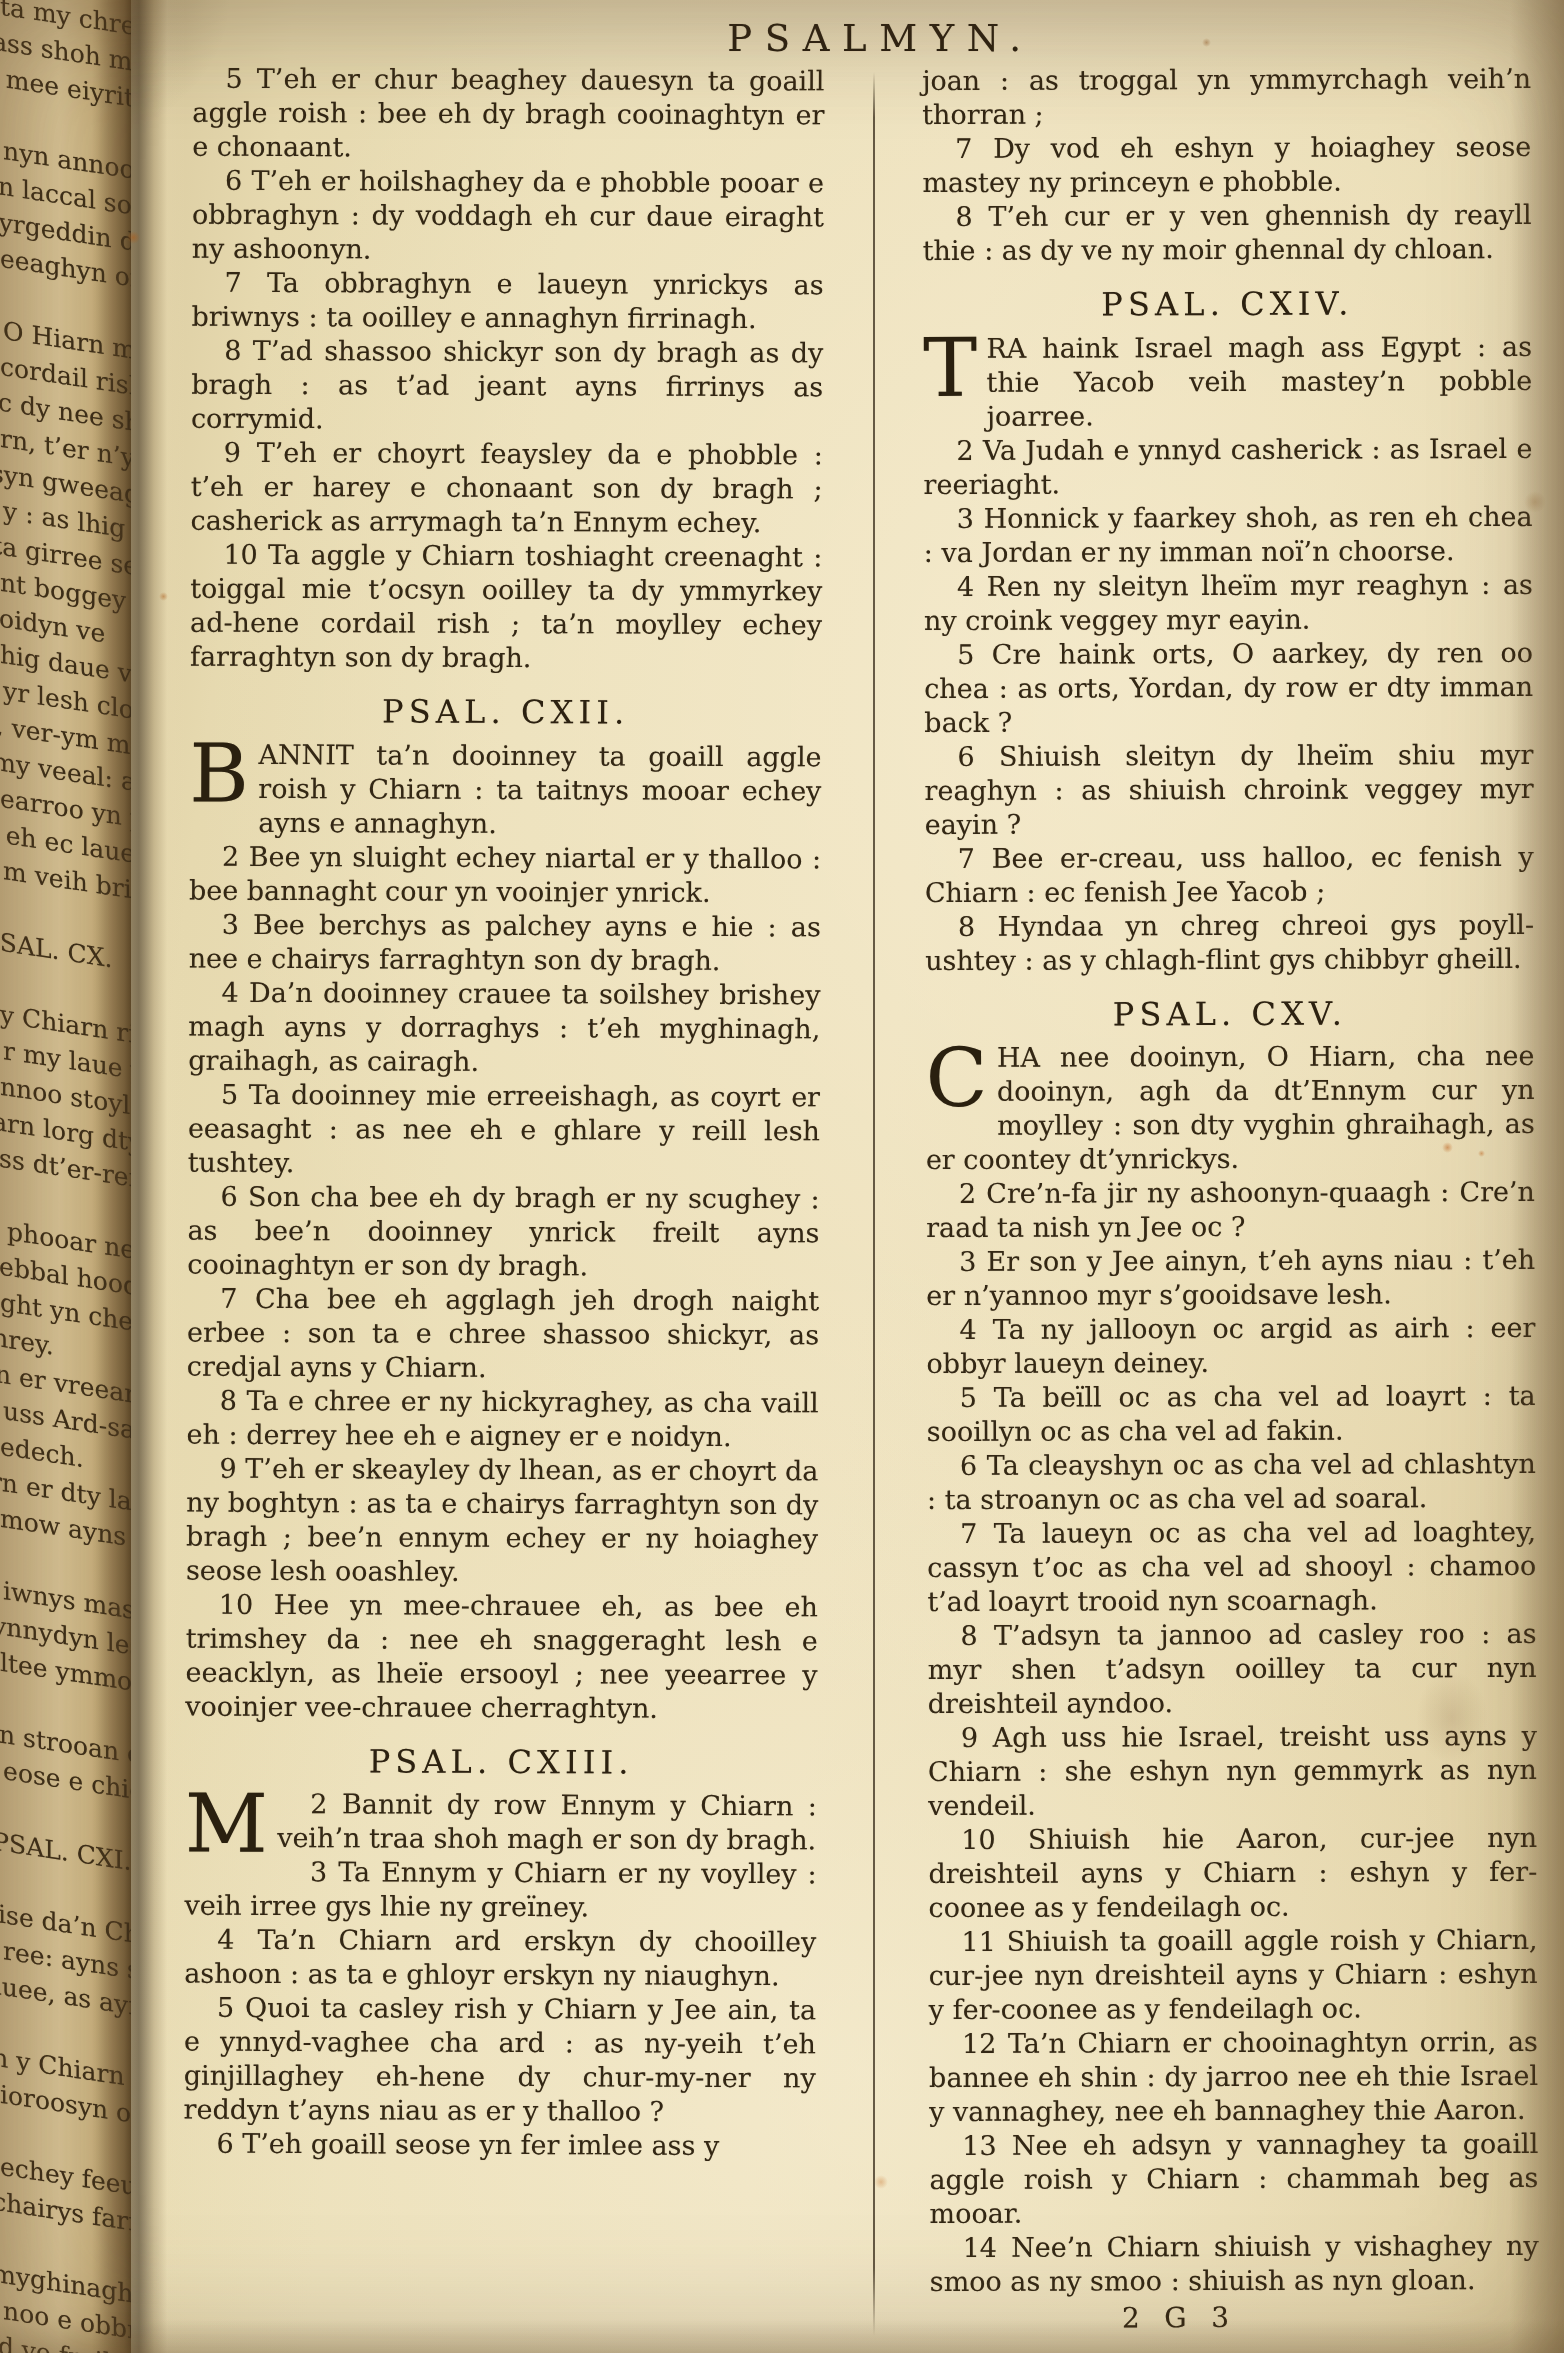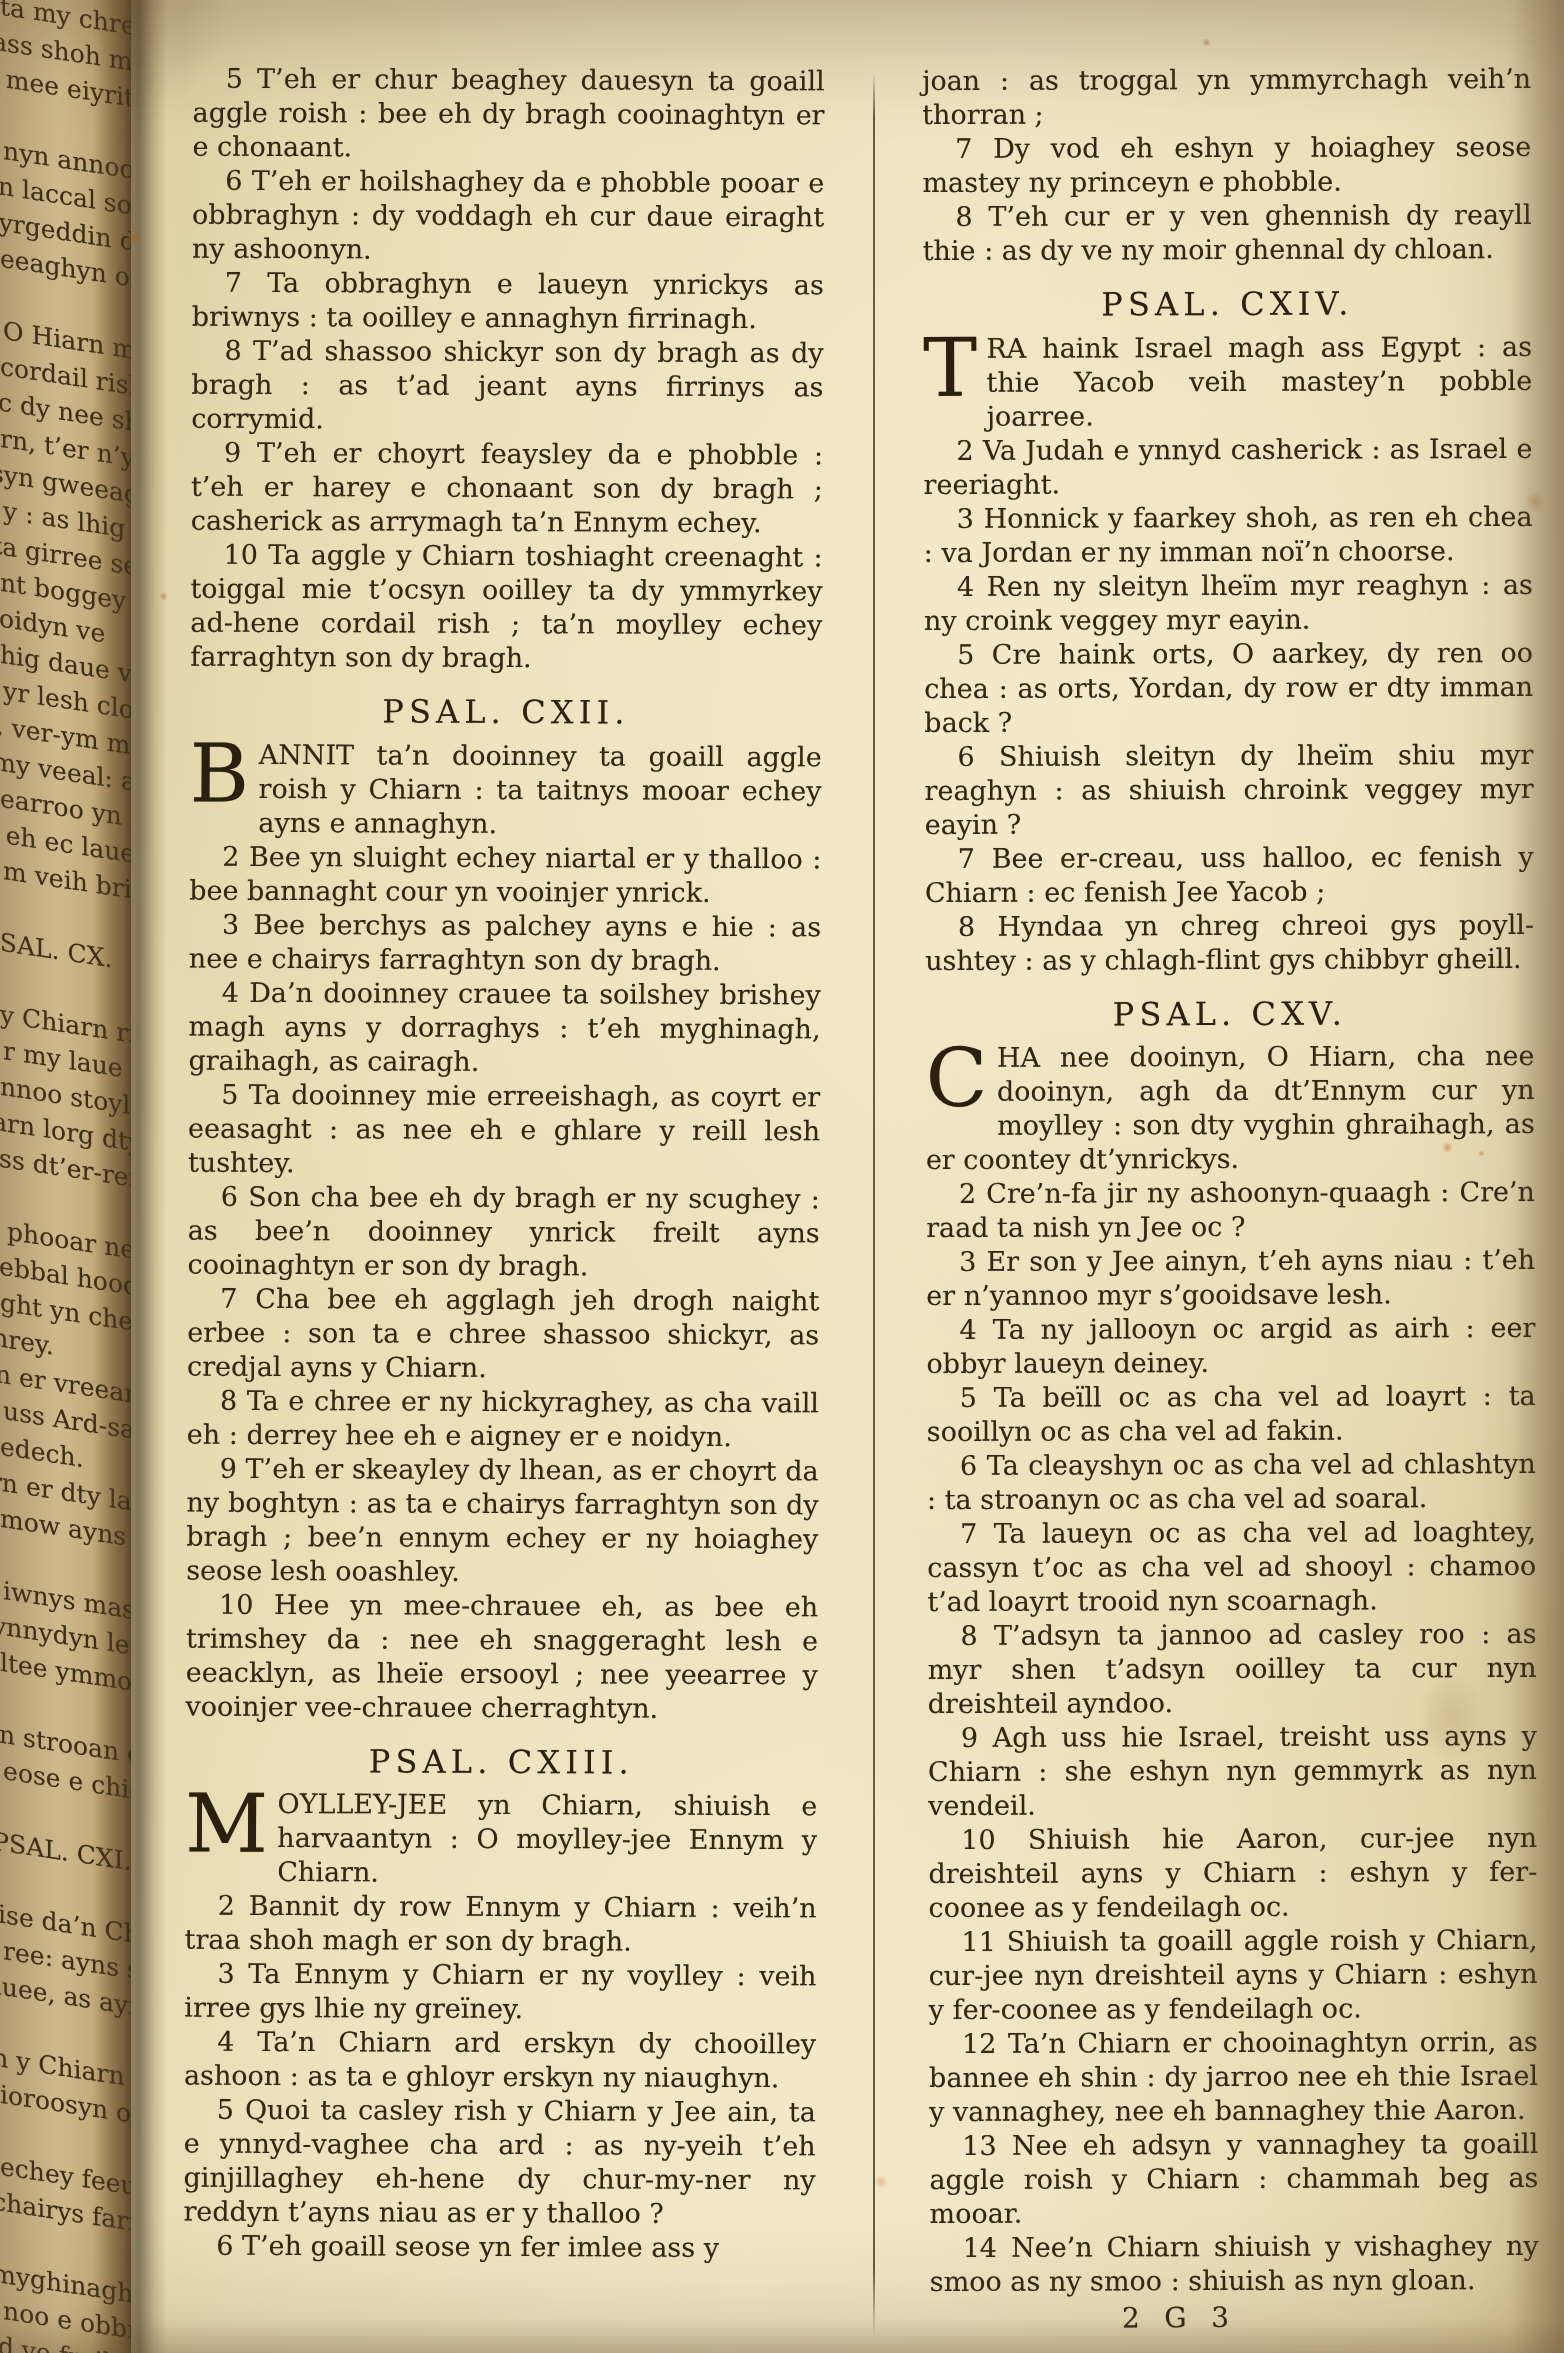--- a/index.html
+++ b/index.html
@@ -122,20 +122,21 @@
         <div class="sl">echey feeu moy</div>
         <div class="sl">chairys farraghtyn</div>
         <div class="sl"></div>
         <div class="sl">myghinagh as</div>
         <div class="sl">noo e obbraghyn</div>
         <div class="sl">ad ve freilt ayns</div>
       </div>
   </div>
   <div class="gutter"></div>
 
+  <div class="header">PSALMYN.</div>
 
   <div class="rule"></div>
 
   <div class="col col-left">
     <p class="v">5 T’eh er chur beaghey dauesyn ta goaill aggle roish : bee eh dy bragh cooinaghtyn er e chonaant.</p>
     <p class="v">6 T’eh er hoilshaghey da e phobble pooar e obbraghyn : dy voddagh eh cur daue eiraght ny ashoonyn.</p>
     <p class="v">7 Ta obbraghyn e laueyn ynrickys as briwnys : ta ooilley e annaghyn firrinagh.</p>
     <p class="v">8 T’ad shassoo shickyr son dy bragh as dy bragh : as t’ad jeant ayns firrinys as corrymid.</p>
     <p class="v">9 T’eh er choyrt feaysley da e phobble : t’eh er harey e chonaant son dy bragh ; casherick as arrymagh ta’n Ennym echey.</p>
     <p class="v">10 Ta aggle y Chiarn toshiaght creenaght : toiggal mie t’ocsyn ooilley ta dy ymmyrkey ad-hene cordail rish ; ta’n moylley echey farraghtyn son dy bragh.</p>
@@ -144,21 +145,21 @@
     <p class="v">2 Bee yn sluight echey niartal er y thalloo : bee bannaght cour yn vooinjer ynrick.</p>
     <p class="v">3 Bee berchys as palchey ayns e hie : as nee e chairys farraghtyn son dy bragh.</p>
     <p class="v">4 Da’n dooinney crauee ta soilshey brishey magh ayns y dorraghys : t’eh myghinagh, graihagh, as cairagh.</p>
     <p class="v">5 Ta dooinney mie erreeishagh, as coyrt er eeasaght : as nee eh e ghlare y reill lesh tushtey.</p>
     <p class="v">6 Son cha bee eh dy bragh er ny scughey : as bee’n dooinney ynrick freilt ayns cooinaghtyn er son dy bragh.</p>
     <p class="v">7 Cha bee eh agglagh jeh drogh naight erbee : son ta e chree shassoo shickyr, as credjal ayns y Chiarn.</p>
     <p class="v">8 Ta e chree er ny hickyraghey, as cha vaill eh :  derrey hee eh e aigney er e noidyn.</p>
     <p class="v">9 T’eh er skeayley dy lhean, as er choyrt da ny boghtyn : as ta e chairys farraghtyn son dy bragh ; bee’n ennym echey er ny hoiaghey seose lesh ooashley.</p>
     <p class="v">10 Hee yn mee-chrauee eh, as bee eh trimshey da :  nee eh snaggeraght lesh e eeacklyn, as lheïe ersooyl ; nee yeearree y vooinjer vee-chrauee cherraghtyn.</p>
     <h2 class="psal">PSAL. CXIII.</h2>
-    <p class="drop"><span class="dropcap">M</span><span>OYLLEY-JEE yn Chiarn, shiuish e harvaantyn :  O moylley-jee Ennym y Chiarn.</span></p>
+    <p class="drop"><span class="dropcap">M</span></p>
     <p class="v">2 Bannit dy row Ennym y Chiarn : veih’n traa shoh magh er son dy bragh.</p>
     <p class="v">3 Ta Ennym y Chiarn er ny voylley :  veih irree gys lhie ny greïney.</p>
     <p class="v">4 Ta’n Chiarn ard erskyn dy chooilley ashoon :  as ta e ghloyr erskyn ny niaughyn.</p>
     <p class="v">5 Quoi ta casley rish y Chiarn y Jee ain, ta e ynnyd-vaghee cha ard :  as ny-yeih t’eh ginjillaghey eh-hene dy chur-my-ner ny reddyn t’ayns niau as er y thalloo ?</p>
     <p class="v">6 T’eh goaill seose yn fer imlee ass y</p>
   </div>
 
   <div class="col col-right">
     <p class="cont">joan :  as troggal yn ymmyrchagh veih’n thorran ;</p>
     <p class="v">7 Dy vod eh eshyn y hoiaghey seose mastey ny princeyn e phobble.</p>

